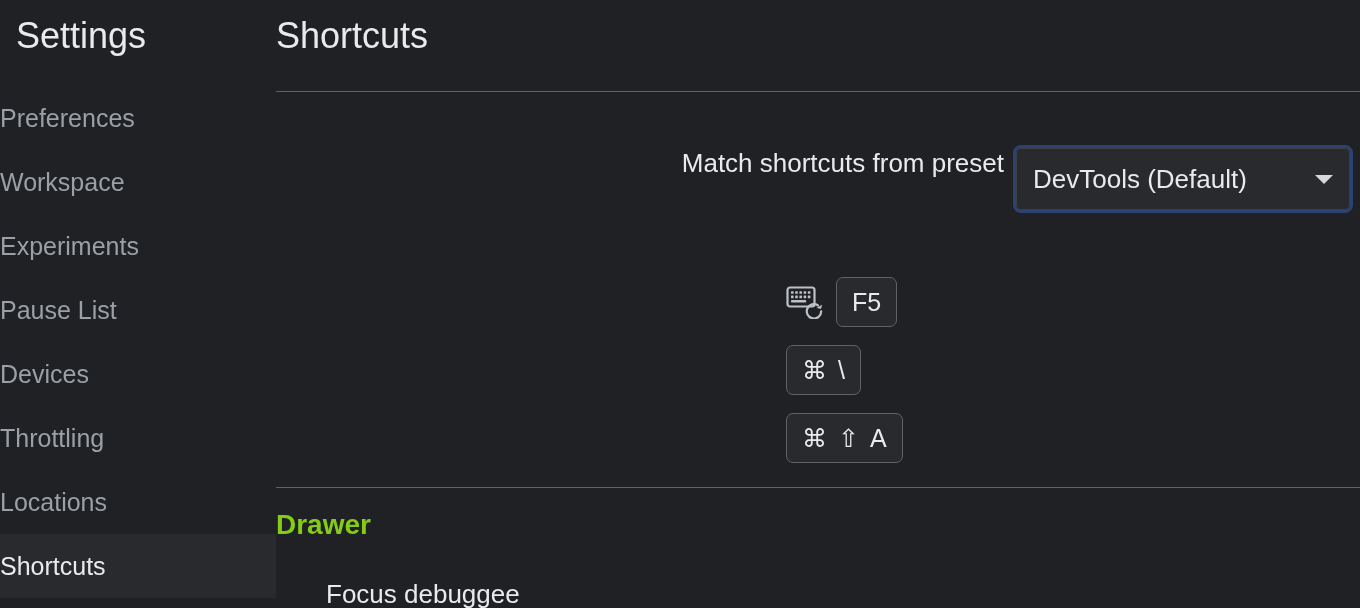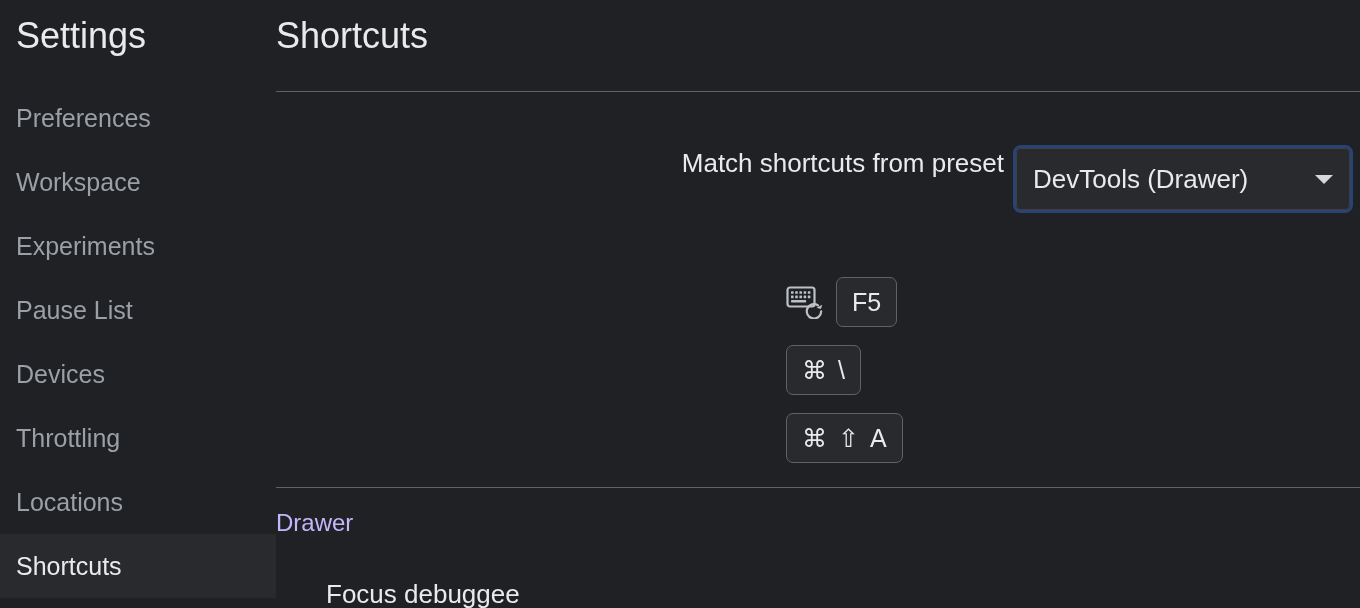--- a/index.html
+++ b/index.html
@@ -47,21 +47,20 @@
     left: 0;
     top: 86px;
     width: 276px;
   }
 
   .nav-item {
     position: relative;
     height: 64px;
     display: flex;
     align-items: center;
-    padding-left: 16px;
     font-size: 25px;
     color: #9aa0a6;
     white-space: nowrap;
     cursor: pointer;
   }
 
   .nav-item.selected {
     background: #292a2d;
     color: #e8eaed;
   }
@@ -201,23 +200,23 @@
     white-space: nowrap;
     cursor: pointer;
   }
   .chip .keytoken { display: inline-block; }
 
   
   .section-header {
     position: absolute;
     top: 509px;
     left: 0px;
-    font-size: 24px;
-    font-weight: normal;
-    color: #c4b5fd;
+    font-size: 28px;
+    font-weight: bold;
+    color: #84cc16;
     white-space: nowrap;
   }
 
   .drawer-rows {
     position: absolute;
     top: 560px;
     left: 0;
     right: 0;
   }
 </style>
@@ -260,21 +259,21 @@
   <main id="content">
 
     <div class="page-title">Shortcuts</div>
 
     <div class="divider top"></div>
 
     <div class="preset-row">
       <span class="preset-label">Match shortcuts from preset</span>
 
       <div class="preset-select">
-        <span class="value">DevTools (Drawer)</span>
+        <span class="value">DevTools (Default)</span>
         <span class="caret"></span>
       </div>
     </div>
 
     <div class="shortcut-rows">
 
       <div class="shortcut-row">
         <span class="sc-keys">
           <span class="kbd-reset-icon">
             <svg viewBox="0 0 38 34" width="38" height="34" aria-hidden="true">

